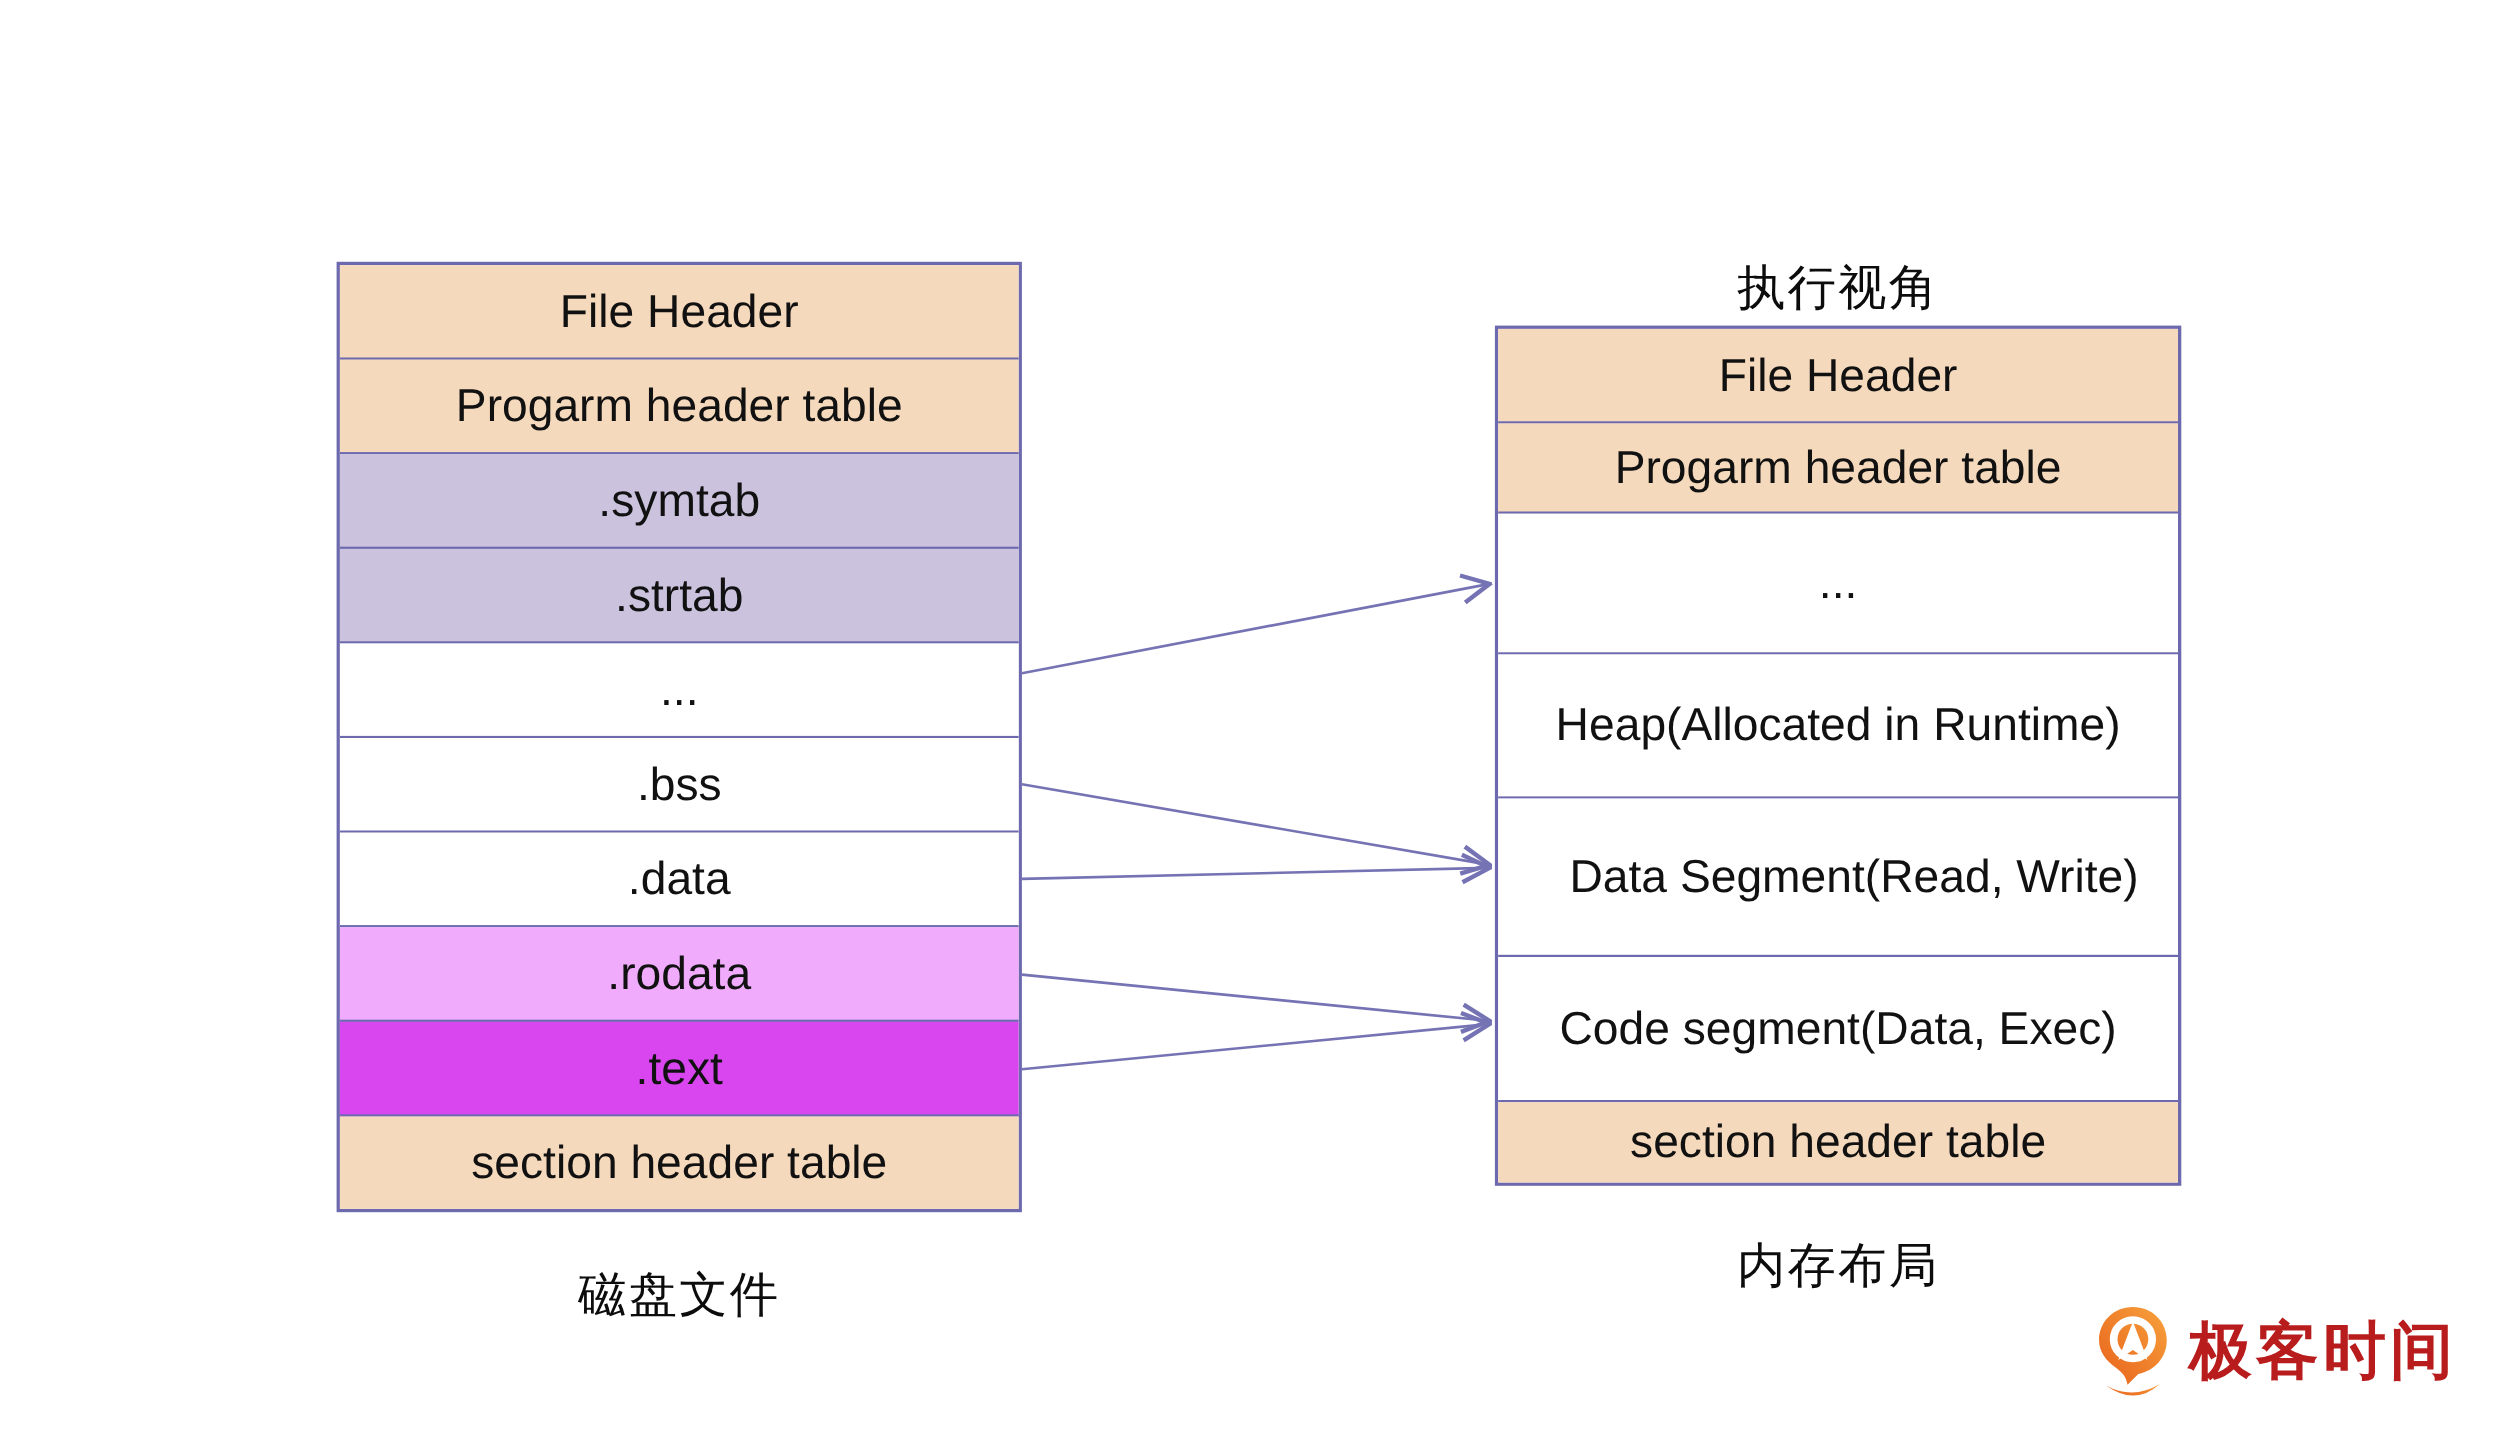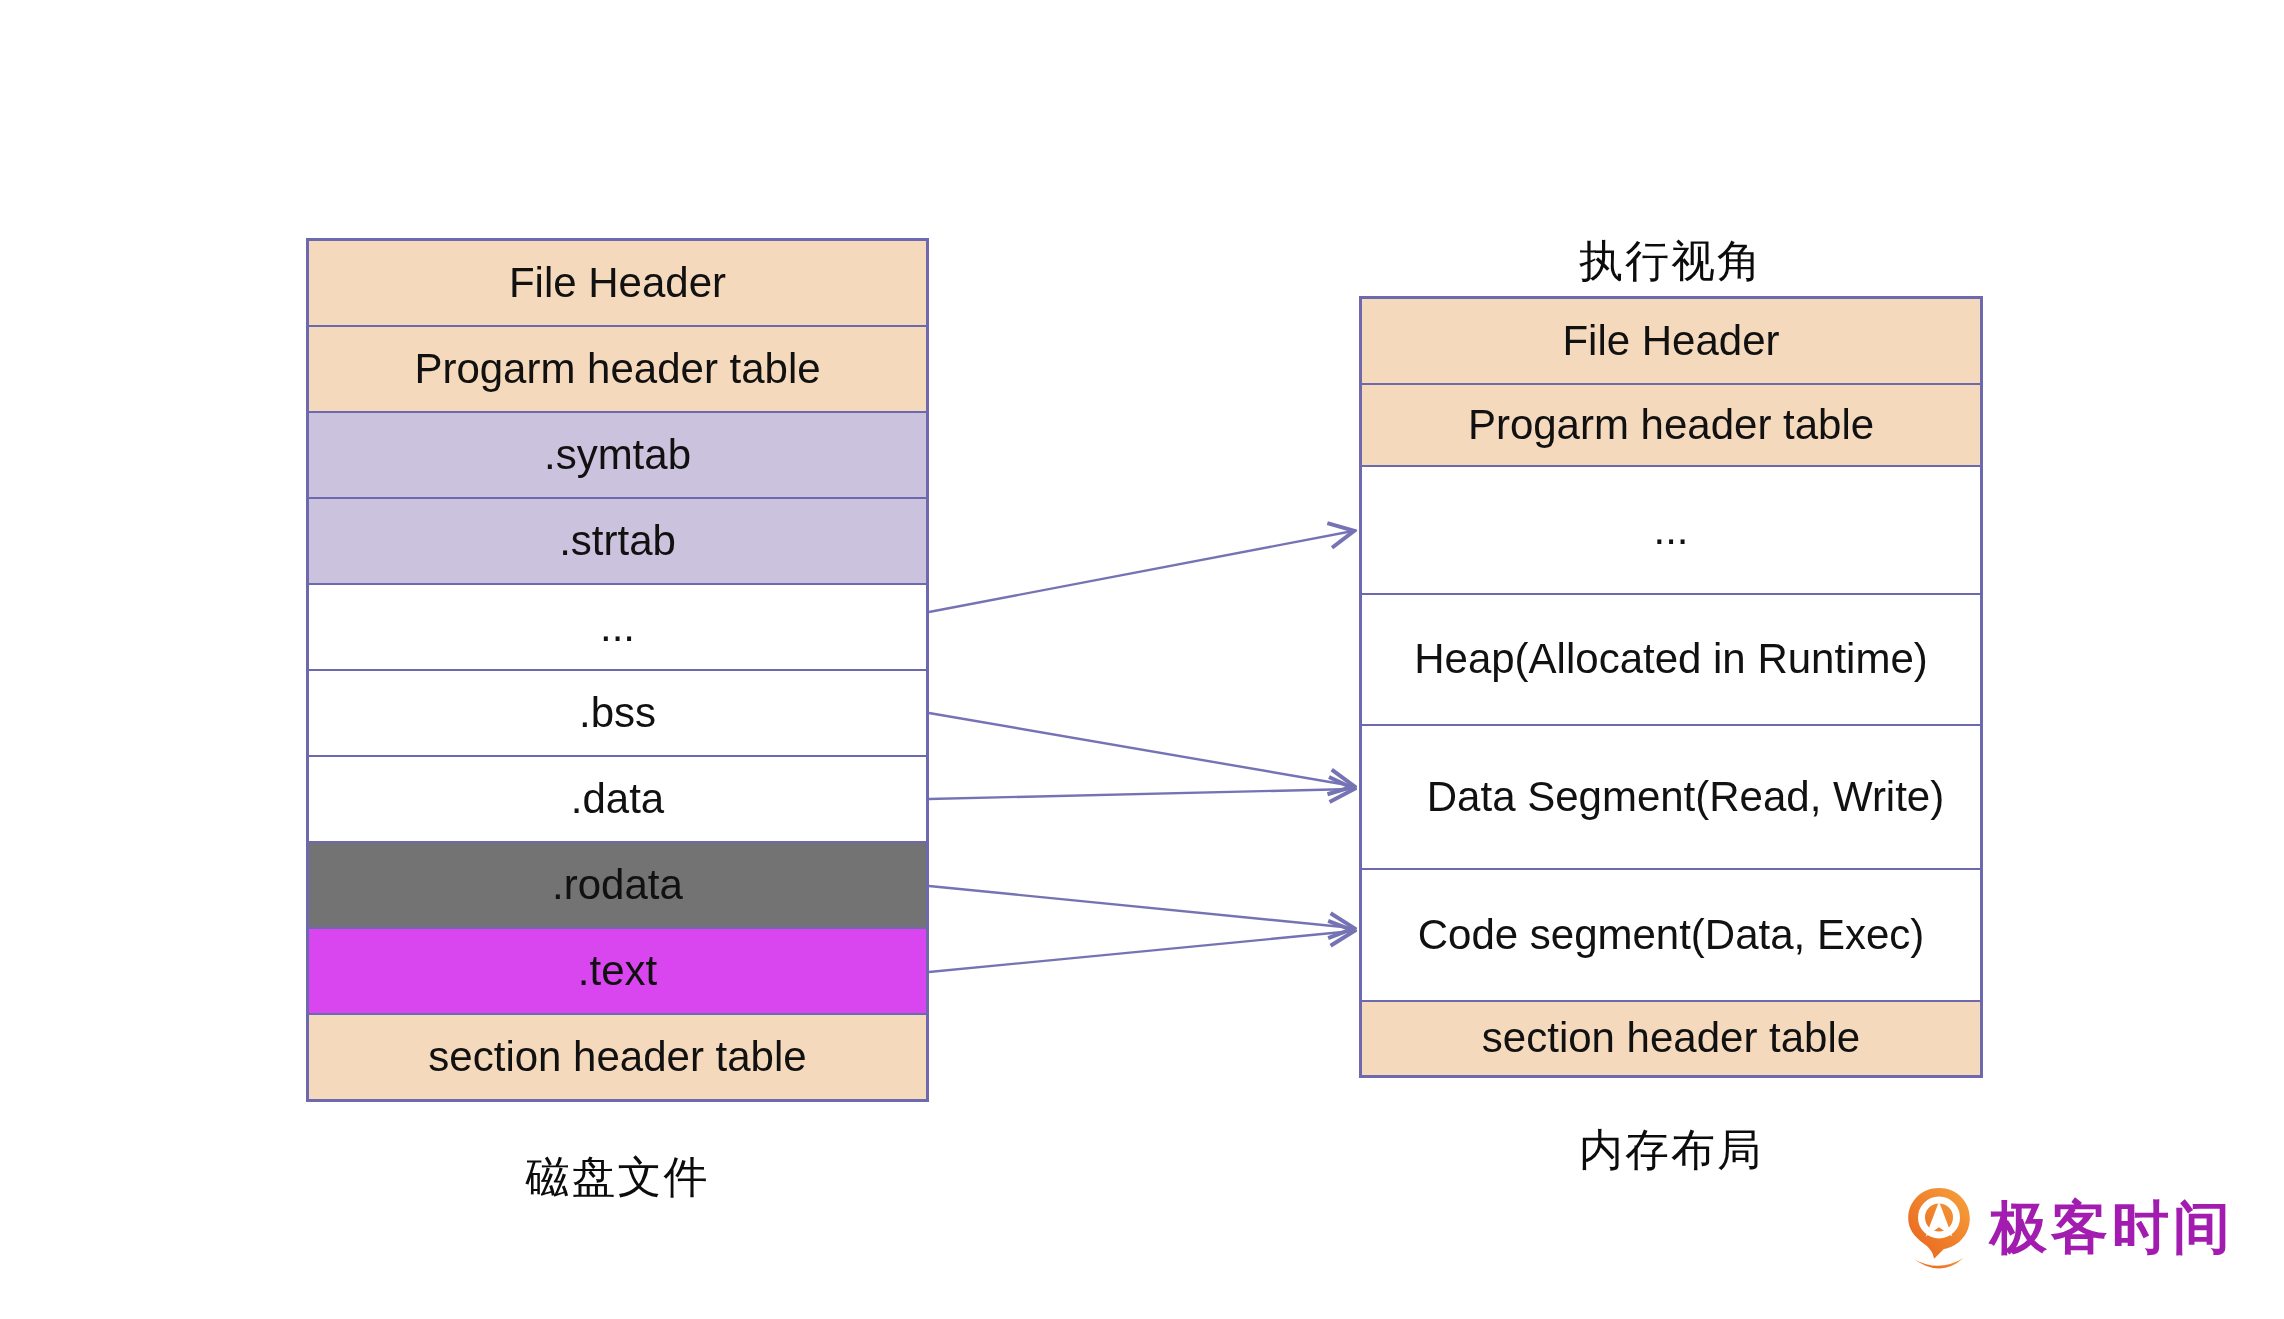--- a/index.html
+++ b/index.html
@@ -63,21 +63,21 @@
       </div>
     <div class="row" style="background: rgb(255, 255, 255);">
         <span>...</span>
       </div>
     <div class="row" style="background: rgb(255, 255, 255);">
         <span>.bss</span>
       </div>
     <div class="row" style="background: rgb(255, 255, 255);">
         <span>.data</span>
       </div>
-    <div class="row" style="background: #737373;">
+    <div class="row" style="background: #f0abfc;">
         <span>.rodata</span>
       </div>
     <div class="row" style="background: #d946ef;">
         <span>.text</span>
       </div>
     <div class="row" style="background: rgb(245, 217, 188);">
         <span>section header table</span>
       </div>
   </div>
 
@@ -127,16 +127,16 @@
         <linearGradient id="lg" x1="0" y1="1" x2="1" y2="0">
           <stop offset="0" stop-color="#e8611c"></stop>
           <stop offset="1" stop-color="#f7a23c"></stop>
         </linearGradient>
       </defs>
       <path d="M50,3 C75,3 94,22 94,46 C94,68 79,86 57,90 L43,104 C41,93 36,88 28,82 C15,73 6,61 6,46 C6,22 25,3 50,3 Z" fill="url(#lg)"></path>
       <circle cx="50" cy="45" r="25" fill="none" stroke="#ffffff" stroke-width="10"></circle>
       <polygon points="50,22 69,72 50,59 31,72" fill="#ffffff"></polygon>
       <path d="M15,105 Q50,124 85,103 Q53,132 15,105 Z" fill="url(#lg)"></path>
     </svg>
-    <span id="logo-text" style="color: #a21caf;">极客时间</span>
+    <span id="logo-text" style="color: #b91c1c;">极客时间</span>
   </div>
 
 </div>
 
 </body></html>

